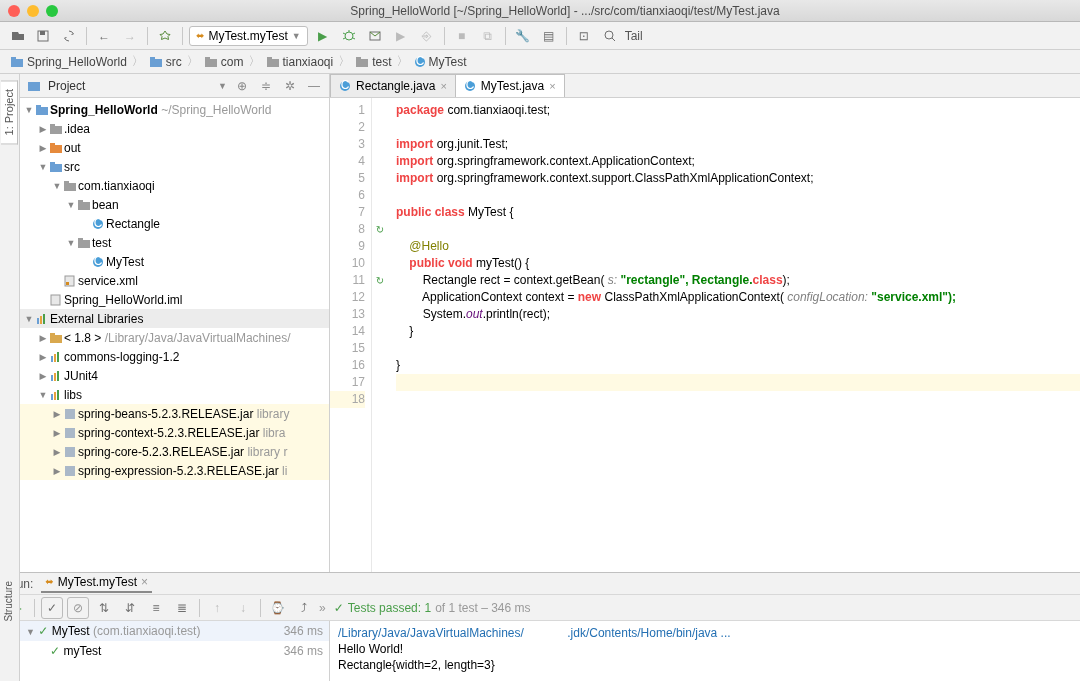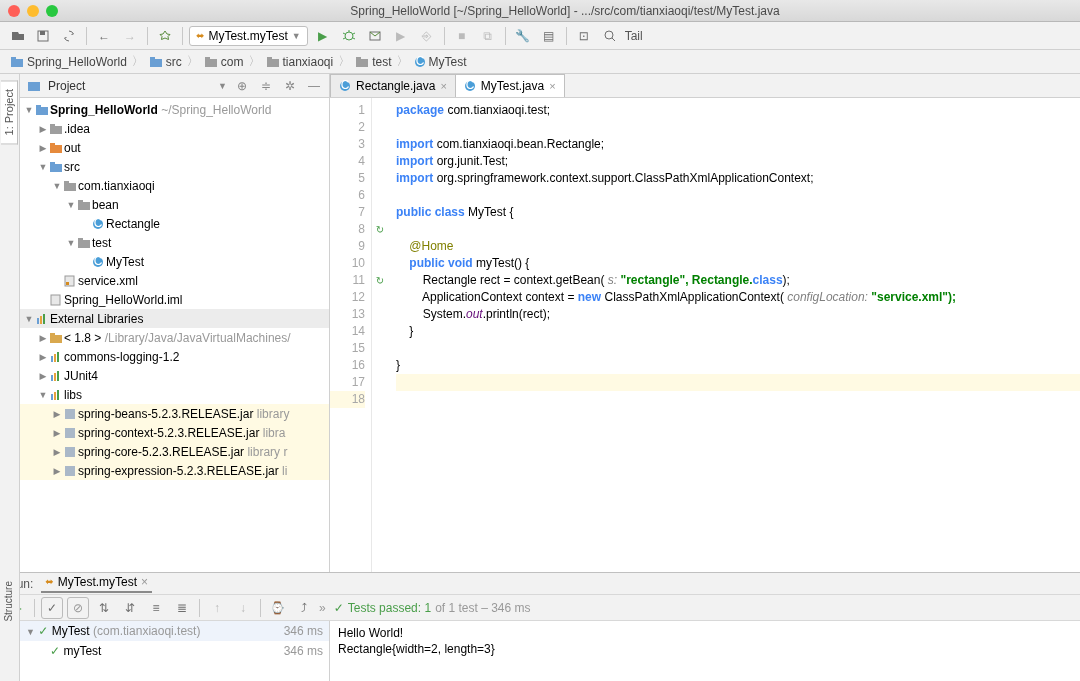--- a/index.html
+++ b/index.html
@@ -35,21 +35,21 @@
 .tab { height:23px; padding:0 8px; display:flex; align-items:center; gap:5px; border:1px solid #c0c0c0; border-bottom:none; background:#ececec; margin-right:-1px; cursor:pointer; }
 .tab.active { background:#fff; }
 .tab .close { color:#999; font-size:11px; }
 .code { flex:1; display:flex; font-family:Menlo,Consolas,monospace; font-size:12px; overflow:auto; }
 .gutter { width:42px; text-align:right; padding:4px 6px 4px 0; color:#a8a8a8; background:#fff; border-right:1px solid #e8e8e8; }
 .gutter div { height:17px; line-height:17px; }
 .marks { width:16px; padding-top:4px; }
 .marks div { height:17px; display:flex; align-items:center; justify-content:center; font-size:10px; }
 .lines { flex:1; padding:4px 0 4px 8px; }
 .lines div { height:17px; line-height:17px; white-space:pre; }
-.kw{color:#3b82f6;font-weight:bold}.str{color:#008000;font-weight:bold}.ann{color:#808000}.com{color:#808080;font-style:italic}.fld{color:#660e7a;font-style:italic}
+.kw{color:#ef4444;font-weight:bold}.str{color:#008000;font-weight:bold}.ann{color:#808000}.com{color:#808080;font-style:italic}.fld{color:#660e7a;font-style:italic}
 .cur-line { background:#fffae3; }
 .bottom { border-top:1px solid #c0c0c0; }
 .run-tabs { height:22px; background:#f2f2f2; display:flex; align-items:center; padding:0 8px; gap:8px; border-bottom:1px solid #d8d8d8; }
 .run-tb { height:26px; background:#f2f2f2; display:flex; align-items:center; padding:0 6px; gap:4px; border-bottom:1px solid #d8d8d8; }
 .run-body { display:flex; height:78px; background:#fff; }
 .run-left { width:20px; background:#f2f2f2; border-right:1px solid #d0d0d0; }
 .run-tree { width:310px; border-right:1px solid #d0d0d0; font-size:12px; }
 .run-row { display:flex; align-items:center; height:20px; padding:0 6px; justify-content:space-between; }
 .run-console { flex:1; font-family:Menlo,Consolas,monospace; font-size:12px; padding:4px 8px; overflow:auto; }
 .run-console div { height:16px; line-height:16px; white-space:pre; }
@@ -433,27 +433,27 @@
           <div></div>
           <div></div>
           <div></div>
           <div></div>
           <div></div>
           <div></div>
       </div>
       <div class="lines">
         <div><span class="kw">package</span> <span>com.tianxiaoqi.test;</span></div>
         <div></div>
-        <div><span class="kw">import</span> <span>com.tianxiaoqi.bean.Rectangle;</span></div>
         <div><span class="kw">import</span> <span>org.junit.Test;</span></div>
+        <div><span class="kw">import</span> <span>org.springframework.context.ApplicationContext;</span></div>
         <div><span class="kw">import</span> <span>org.springframework.context.support.ClassPathXmlApplicationContext;</span></div>
         <div></div>
         <div><span class="kw">public class</span> <span>MyTest {</span></div>
         <div></div>
-        <div>    <span class="ann">@Home</span></div>
+        <div>    <span class="ann">@Hello</span></div>
         <div>    <span class="kw">public void</span> <span>myTest() {</span></div>
         <div>        <span>Rectangle rect = context.getBean(</span><span class="com"> s:</span><span class="str"> "rectangle", Rectangle.</span><span class="kw">class</span><span>);</span></div>
         <div>        <span>ApplicationContext context = </span><span class="kw">new</span><span> ClassPathXmlApplicationContext(</span><span class="com"> configLocation:</span><span class="str"> "service.xml");</span></div>
         <div>        <span>System.</span><span class="fld">out</span><span>.println(rect);</span></div>
         <div>    }</div>
         <div></div>
         <div>}</div>
         <div class="cur-line"></div>
       </div>
     </div>
@@ -498,20 +498,21 @@
       <div class="run-row" style="background:#eef3fb">
           <span><span class="arrow">▼</span> <span class="ok">✓</span> <span>MyTest</span> <span class="dim">(com.tianxiaoqi.test)</span></span>
           <span class="dim">346 ms</span>
         </div>
       <div class="run-row">
           <span style="padding-left:24px"><span class="ok">✓</span> <span>myTest</span></span>
           <span class="dim">346 ms</span>
         </div>
     </div>
     <div class="run-console">
+      <div class="link">/Library/Java/JavaVirtualMachines/             .jdk/Contents/Home/bin/java ...</div>
       <div>Hello World!</div>
       <div>Rectangle{width=2, length=3}</div>
       <div></div>
 
     </div>
   </div>
 </div>
 
 <div style="position:absolute;left:0;top:572px;bottom:0;width:20px;background:#f2f2f2;border-right:1px solid #d0d0d0">
   <div class="rail-tab" style="font-size:10px">Structure</div>

